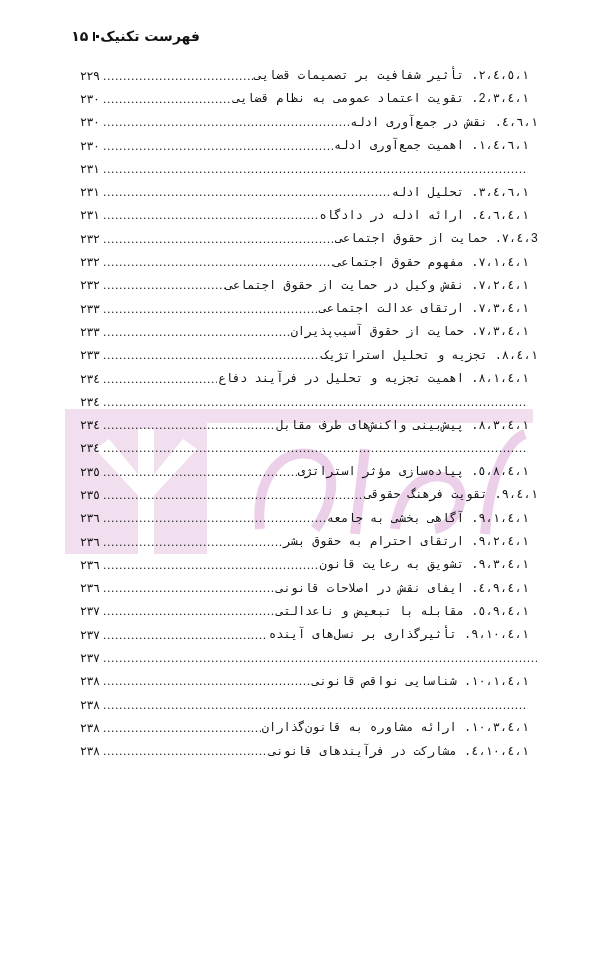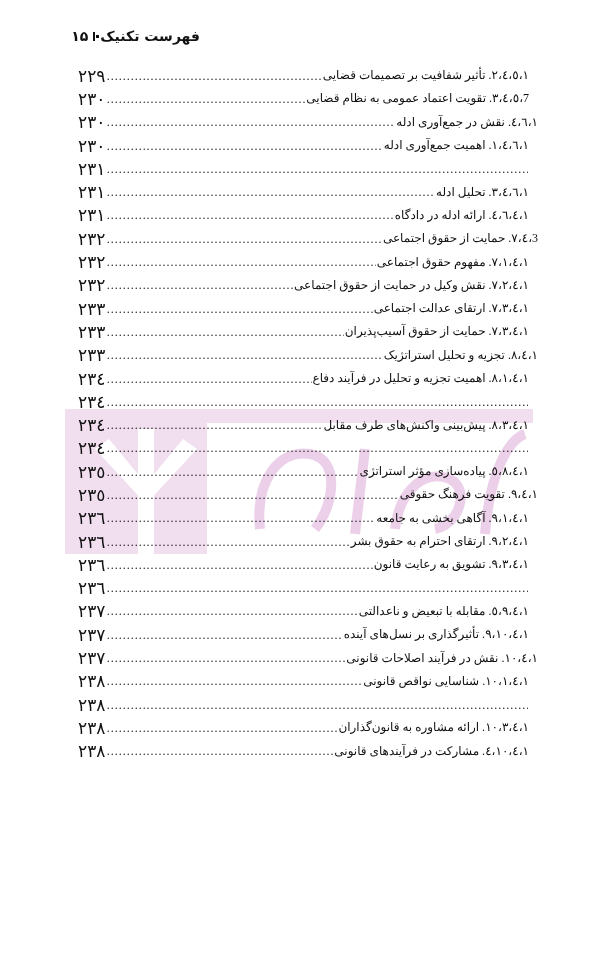--- a/index.html
+++ b/index.html
@@ -73,21 +73,21 @@
       height: 23.3px;
       display: flex;
       direction: rtl;
       align-items: center;
       font-size: 12.5px;
       white-space: nowrap;
     }
     .toc-row.lvl3 { padding-right: 9px; }
     .toc-row .title {
       flex: 0 0 auto;
-      font-family: Liberation Serif, serif;
+      font-family: Liberation Mono, monospace;
       font-size: 12px;
     }
     .toc-row .dots {
       flex: 1 1 auto;
       overflow: hidden;
       margin: 0 1px;
       height: 14px;
       position: relative;
     }
     .toc-row .dots::before {
@@ -96,23 +96,23 @@
       left: 0;
       bottom: 0;
       font-size: 11px;
       letter-spacing: 0.5px;
       direction: ltr;
       color: #222;
     }
     .toc-row .page {
       flex: 0 0 auto;
       font-family: "DejaVu Sans", sans-serif;
-      font-size: 17px;
+      font-size: 12px;
       min-width: 24px;
-      text-align: left;
+      text-align: center;
     }
   </style>
 </head>
 <body>
 
 <div class="page-header">
   <span>فهرست تکنیک</span>
   <span class="sq"></span>
   <span>۱۵</span>
 </div>
@@ -137,21 +137,21 @@
 </div>
 
 <div class="toc">
 
 <div class="toc-row lvl3">
     <span class="title">۱،٤،٥،۲. تأثیر شفافیت بر تصمیمات قضایی</span>
     <span class="dots"></span>
     <span class="page">۲۲۹</span>
   </div>
     <div class="toc-row lvl3">
-    <span class="title">7،٤،٥،۳. تقویت اعتماد عمومی به نظام قضایی</span>
+    <span class="title">۱،٤،2،۳. تقویت اعتماد عمومی به نظام قضایی</span>
     <span class="dots"></span>
     <span class="page">۲۳۰</span>
   </div>
     <div class="toc-row">
     <span class="title">۱،٤،٦. نقش در جمع‌آوری ادله</span>
     <span class="dots"></span>
     <span class="page">۲۳۰</span>
   </div>
     <div class="toc-row lvl3">
     <span class="title">۱،٤،٦،۱. اهمیت جمع‌آوری ادله</span>
@@ -239,35 +239,35 @@
     <span class="title">۱،٤،۹،۲. ارتقای احترام به حقوق بشر</span>
     <span class="dots"></span>
     <span class="page">۲۳٦</span>
   </div>
     <div class="toc-row lvl3">
     <span class="title">۱،٤،۹،۳. تشویق به رعایت قانون</span>
     <span class="dots"></span>
     <span class="page">۲۳٦</span>
   </div>
     <div class="toc-row lvl3">
+    <span class="title">۱،٤،۹،٤. ایفای نقش در اصلاحات قانونی</span>
     <span class="dots"></span>
     <span class="page">۲۳٦</span>
   </div>
     <div class="toc-row lvl3">
     <span class="title">۱،٤،۹،٥. مقابله با تبعیض و ناعدالتی</span>
     <span class="dots"></span>
     <span class="page">۲۳۷</span>
   </div>
     <div class="toc-row lvl3">
     <span class="title">۱،٤،۹،۱۰. تأثیرگذاری بر نسل‌های آینده</span>
     <span class="dots"></span>
     <span class="page">۲۳۷</span>
   </div>
     <div class="toc-row">
-    <span class="title">۱،٤،۱۰. نقش در فرآیند اصلاحات قانونی</span>
     <span class="dots"></span>
     <span class="page">۲۳۷</span>
   </div>
     <div class="toc-row lvl3">
     <span class="title">۱،٤،۱۰،۱. شناسایی نواقص قانونی</span>
     <span class="dots"></span>
     <span class="page">۲۳۸</span>
   </div>
     <div class="toc-row lvl3">
     <span class="dots"></span>

